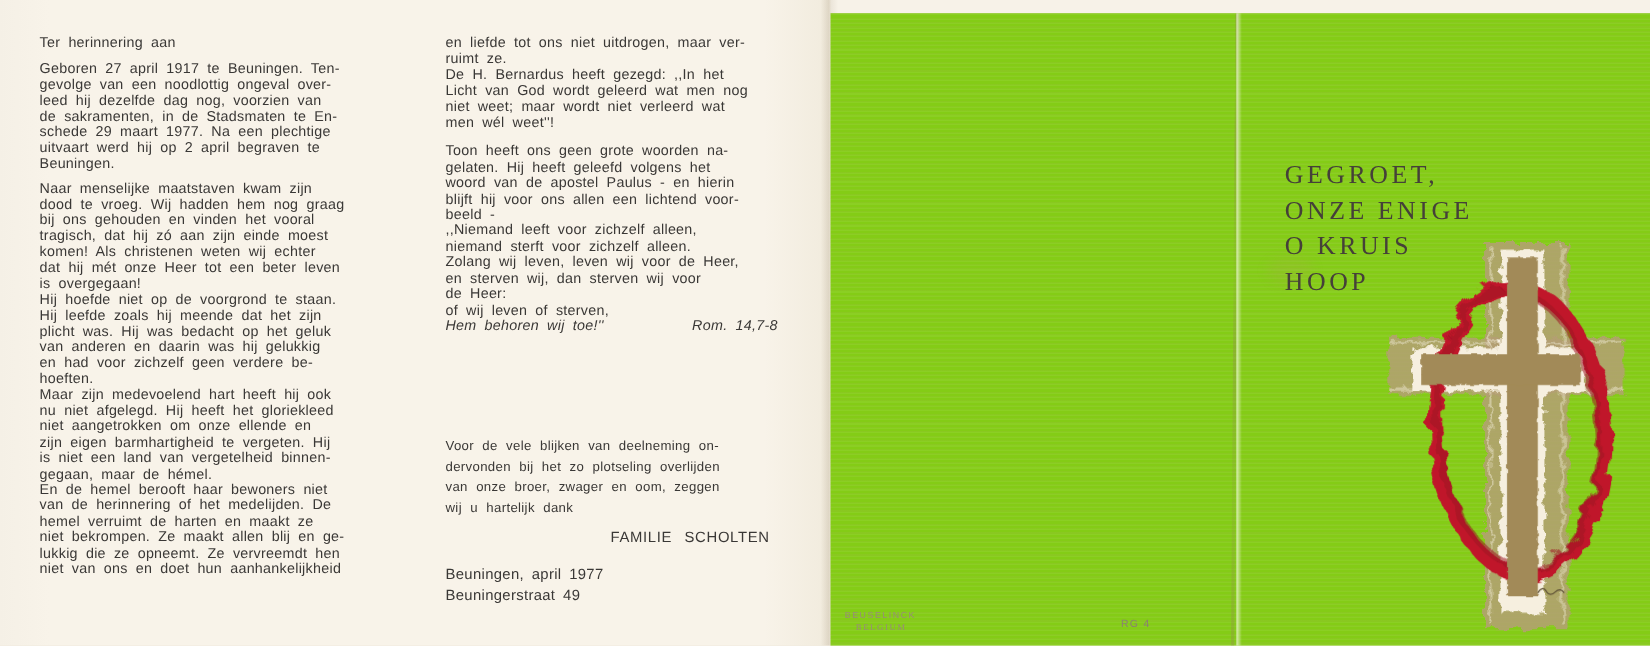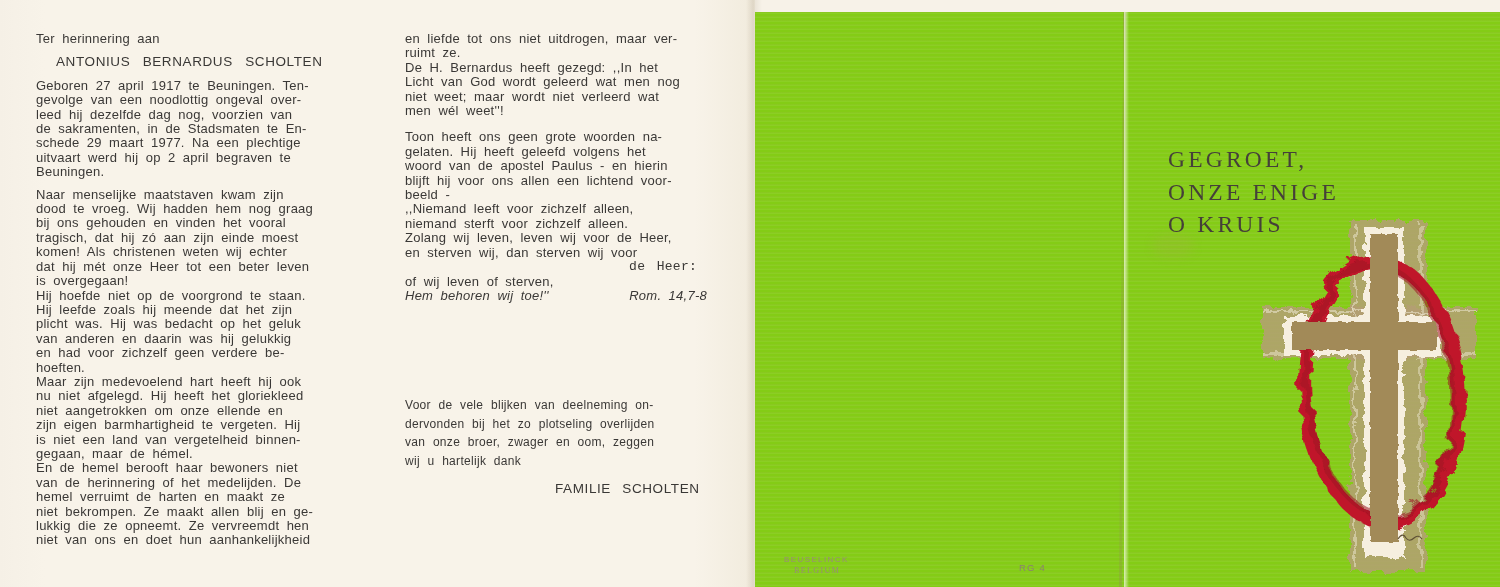--- a/index.html
+++ b/index.html
@@ -27,21 +27,21 @@
   .col-1 { left: 36px; }
   .col-2 { left: 405px; }
   .pre { white-space: pre-line; }
   .intro-line { margin-bottom: 9px; }
   .deceased-name {
     margin-left: 20px; margin-bottom: 9px;
     letter-spacing: 0.6px; word-spacing: 8px;
     font-size: 13.5px;
   }
   .para { margin-bottom: 8px; }
-  .poem-heer { text-align: right; padding-right: 10px; font-family: Liberation Mono, monospace; }
+  .poem-heer { padding-right: 10px; }
   .poem-row { display: flex; justify-content: space-between; font-style: italic; }
   .thanks {
     margin-top: 93px;
     font-size: 12px; line-height: 18.4px;
     letter-spacing: 0.3px; word-spacing: 4px;
   }
   .family-sig { margin-top: 12px; margin-left: 150px; font-size: 13.5px; letter-spacing: .6px; word-spacing: 7px; }
   .place-date { margin-top: 16px; font-size: 13.5px; line-height: 19px; letter-spacing: .3px; word-spacing: 3px; }
   
   .fold-shadow {
@@ -80,40 +80,39 @@
   }
   .cover-title {
     position: absolute; left: 413px; top: 131px;
     font-family: "Liberation Serif", serif;
     font-size: 23.5px; line-height: 32.5px;
     letter-spacing: 3.2px; color: #454039;
   }
   .cross-art { position: absolute; left: 495px; top: 195px; width: 250px; height: 392px; }
   
   .imprint {
-    position: absolute; left: 784px; top: 554px;
+    position: absolute; left: 768px; top: 554px;
     font-size: 8px; line-height: 11px; letter-spacing: 1.4px;
     color: #97herr; color: #988c78;
   }
   .imprint .country { margin-left: 10px; font-family: Liberation Serif, serif; }
   .print-code {
     position: absolute; left: 1019px; top: 562px;
     font-size: 9.5px; letter-spacing: 1.2px; color: #8b8172;
   }
 </style>
 </head>
 <body>
 
 <div class="card">
 
   <div class="page-left">
 
     <div class="text-col col-1">
       <div class="intro-line">Ter herinnering aan</div>
-      <div class="deceased-name">ANTONIUS BERNARDUS SCHOLTEN</div>
       <div class="para pre">Geboren 27 april 1917 te Beuningen. Ten-
 gevolge van een noodlottig ongeval over-
 leed hij dezelfde dag nog, voorzien van
 de sakramenten, in de Stadsmaten te En-
 schede 29 maart 1977. Na een plechtige
 uitvaart werd hij op 2 april begraven te
 Beuningen.</div>
       <div class="para pre">Naar menselijke maatstaven kwam zijn
 dood te vroeg. Wij hadden hem nog graag
 bij ons gehouden en vinden het vooral
@@ -161,36 +160,41 @@
       <div>of wij leven of sterven,</div>
       <div class="poem-row">
         <span>Hem behoren wij toe!''</span>
         <span>Rom. 14,7-8</span>
       </div>
       <div class="thanks pre">Voor de vele blijken van deelneming on-
 dervonden bij het zo plotseling overlijden
 van onze broer, zwager en oom, zeggen
 wij u hartelijk dank</div>
       <div class="family-sig">FAMILIE SCHOLTEN</div>
+      <div class="place-date">
+        <div>Beuningen, april 1977</div>
+        <div>Beuningerstraat 49</div>
+      </div>
     </div>
 
   </div>
 
   <div class="fold-shadow"></div>
 
   <div class="page-right">
     <div class="ribbing"></div>
     <div class="crease"></div>
     <div class="crease-highlight"></div>
     <div class="stain"></div>
 
     <div class="cover-title">
       <div>GEGROET,</div>
       <div>ONZE ENIGE</div>
       <div>O KRUIS</div>
+      <div>HOOP</div>
     </div>
 
     <svg class="cross-art" viewBox="0 0 250 392" xmlns="http://www.w3.org/2000/svg">
       <defs>
         <filter id="fTex" x="-20%" y="-20%" width="140%" height="140%">
           <feTurbulence type="fractalNoise" baseFrequency="0.09" numOctaves="4" seed="7" result="n"></feTurbulence>
           <feDisplacementMap in="SourceGraphic" in2="n" scale="11"></feDisplacementMap>
         </filter>
         <filter id="fRed" x="-25%" y="-25%" width="150%" height="150%">
           <feTurbulence type="fractalNoise" baseFrequency="0.045 0.06" numOctaves="3" seed="3" result="n"></feTurbulence>

